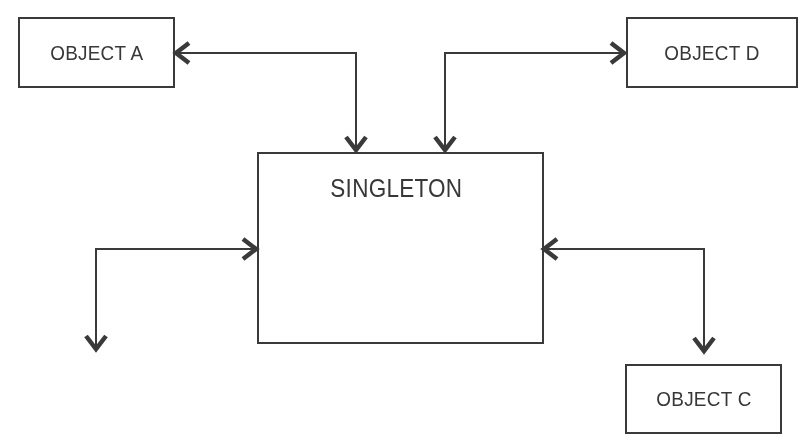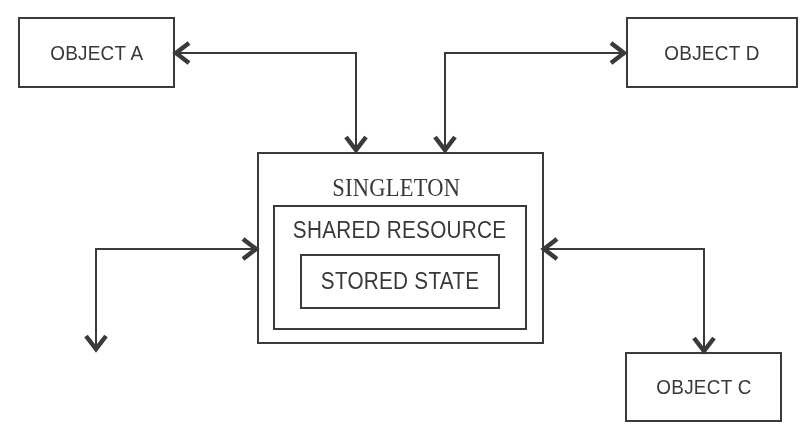--- a/index.html
+++ b/index.html
@@ -30,21 +30,20 @@
     transform: scaleX(0.9);
     letter-spacing: 0.3px;
   }
   .obj-label { font-size: 21px; }
   .singleton-box { left: 257px; top: 152px; width: 287px; height: 192px; }
   .singleton-title {
     position: absolute;
     left: 0; top: 0; right: 8px; height: 68px;
     display: flex; align-items: center; justify-content: center;
     font-size: 25px;
-    font-family: Liberation Serif, serif;
   }
   .shared-box { left: 14px; top: 51px; width: 254px; height: 125px; }
   .shared-title {
     position: absolute;
     left: 0; top: 0; right: 0; height: 47px;
     display: flex; align-items: center; justify-content: center;
     font-size: 23px;
   }
   .stored-box {
     left: 25px; top: 47px; width: 200px; height: 55px;
@@ -68,35 +67,27 @@
 
   <div class="box obj-box" style="left:18px; top:17px;">
     <span class="label obj-label">OBJECT A</span>
   </div>
 
   <div class="box obj-box" style="left:626px; top:17px; width:172px;">
     <span class="label obj-label">OBJECT D</span>
   </div>
 
 
-  <div class="box obj-box" style="left:625px; top:352px; height:70px;">
+  <div class="box obj-box" style="left:625px; top:364px; height:70px;">
     <span class="label obj-label">OBJECT C</span>
   </div>
 
   <div class="box singleton-box">
     <div class="singleton-title">
       <span class="label">SINGLETON</span>
-    </div>
-    <div class="box shared-box">
-      <div class="shared-title">
-        <span class="label">SHARED RESOURCE</span>
-      </div>
-      <div class="box stored-box">
-        <span class="label">STORED STATE</span>
-      </div>
     </div>
   </div>
 
   <svg class="arrow-layer" viewBox="0 0 800 440" xmlns="http://www.w3.org/2000/svg">
 
     <g>
       <path class="shaft" d="M177 53 H356 V149"></path>
       <path class="chevron" d="M189 43 L176 53 L189 63"></path>
       <path class="chevron" d="M346 137 L356 150 L366 137"></path>
     </g>

